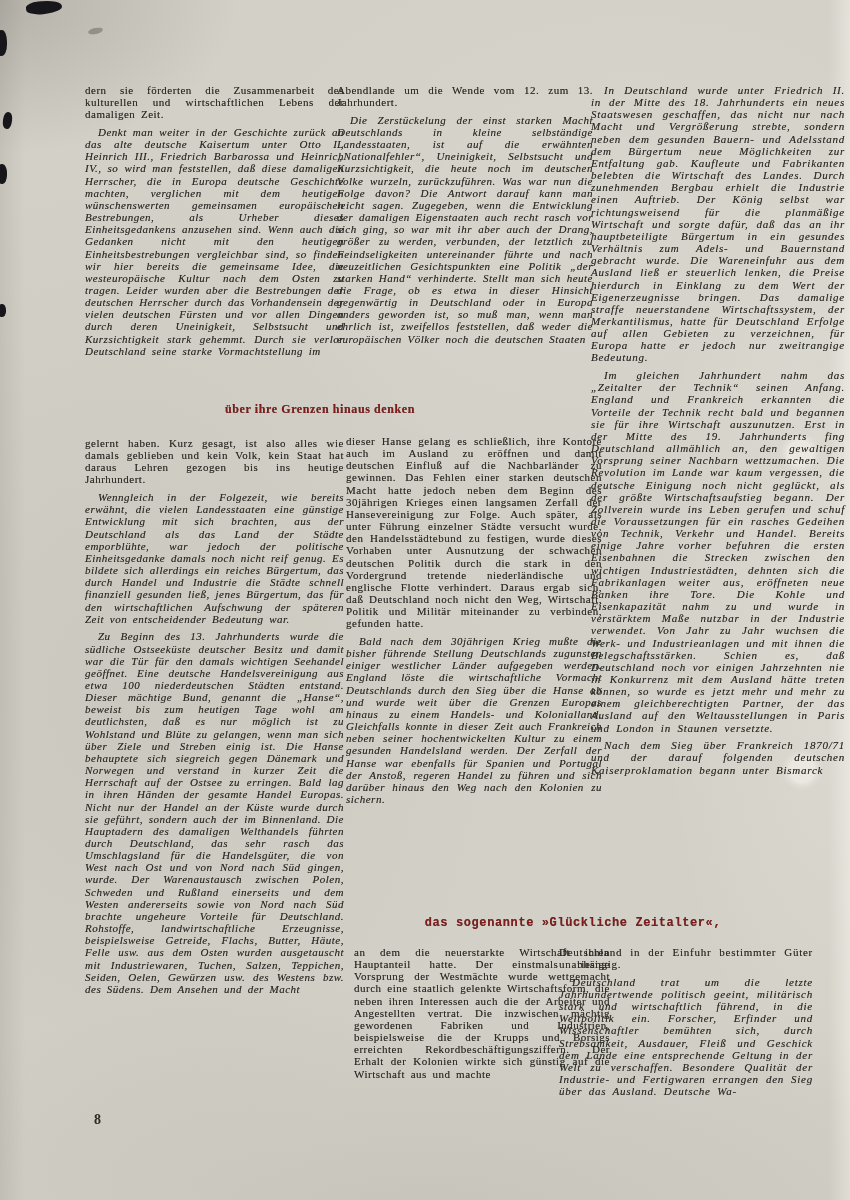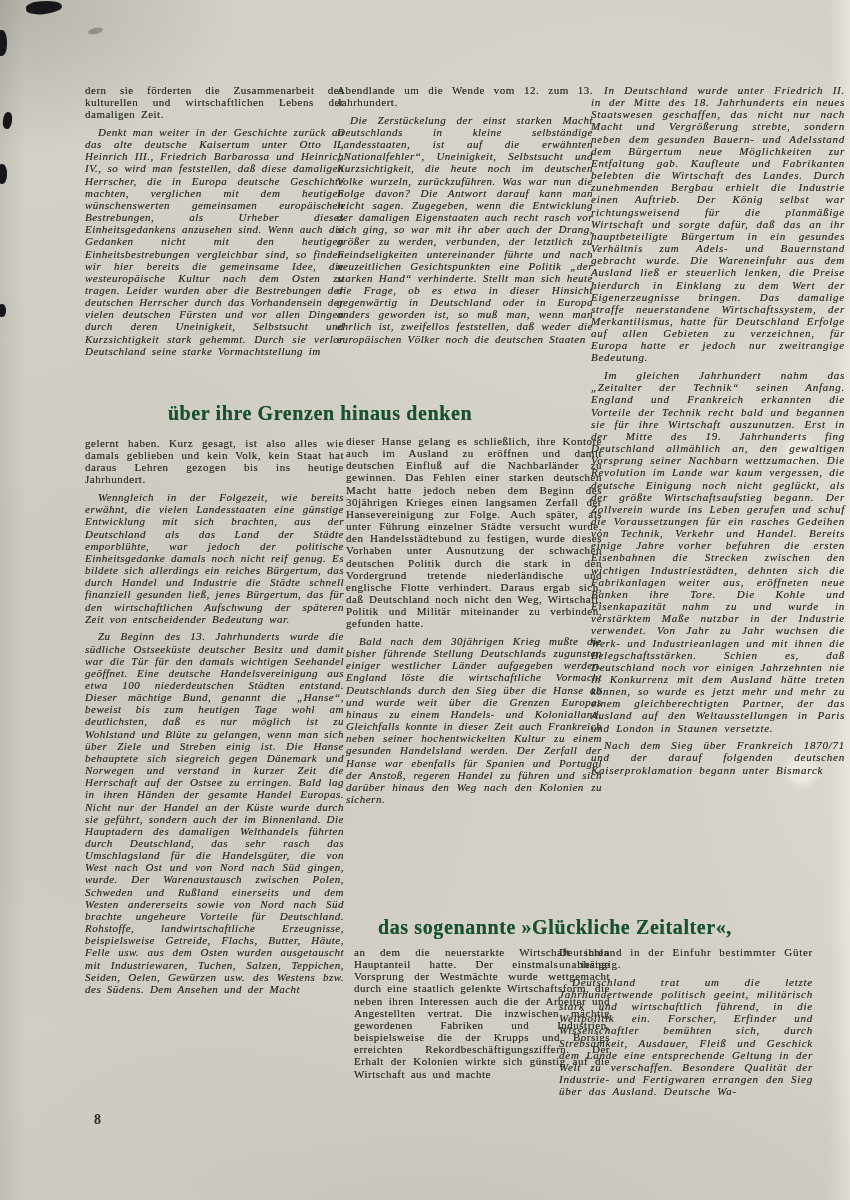--- a/index.html
+++ b/index.html
@@ -31,25 +31,25 @@
   .block.c3{letter-spacing:0.75px;word-spacing:3px;}
   #col1-top{left:85px;top:84px;width:259px;}
   #col1-main{left:85px;top:437px;width:259px;}
   #col2-top{left:337px;top:84px;width:256px;}
   #col2-main{left:346px;top:435px;width:256px;}
   #col2-bottom{left:354px;top:946px;width:256px;}
   #col3-main{left:591px;top:84px;width:254px;}
   #col3-bottom{left:559px;top:946px;width:254px;}
   .heading{
     position:absolute;margin:0;text-align:center;
-    font-size:20px;font-weight:bold;letter-spacing:0.6px;color:#14532d;
+    font-size:12px;font-weight:bold;letter-spacing:0.6px;color:#7f1d1d;
     text-shadow:0 0 0.6px rgba(35,34,32,0.6);
   }
   #heading1{left:85px;top:402px;width:470px;}
-  #heading2{left:350px;top:916px;width:410px;}
+  #heading2{left:368px;top:916px;width:410px;font-family:Liberation Mono, monospace;}
   .pagenum{
     position:absolute;left:94px;top:1112px;
     font-size:14px;font-weight:bold;letter-spacing:0.5px;
   }
   .punch-hole{
     position:absolute;width:26px;height:26px;border-radius:50%;
     background:#eae8e1;box-shadow:0 0 6px 3px rgba(236,234,227,0.9);
   }
   #hole1{left:787px;top:440px;}
   #hole2{left:789px;top:757px;}

